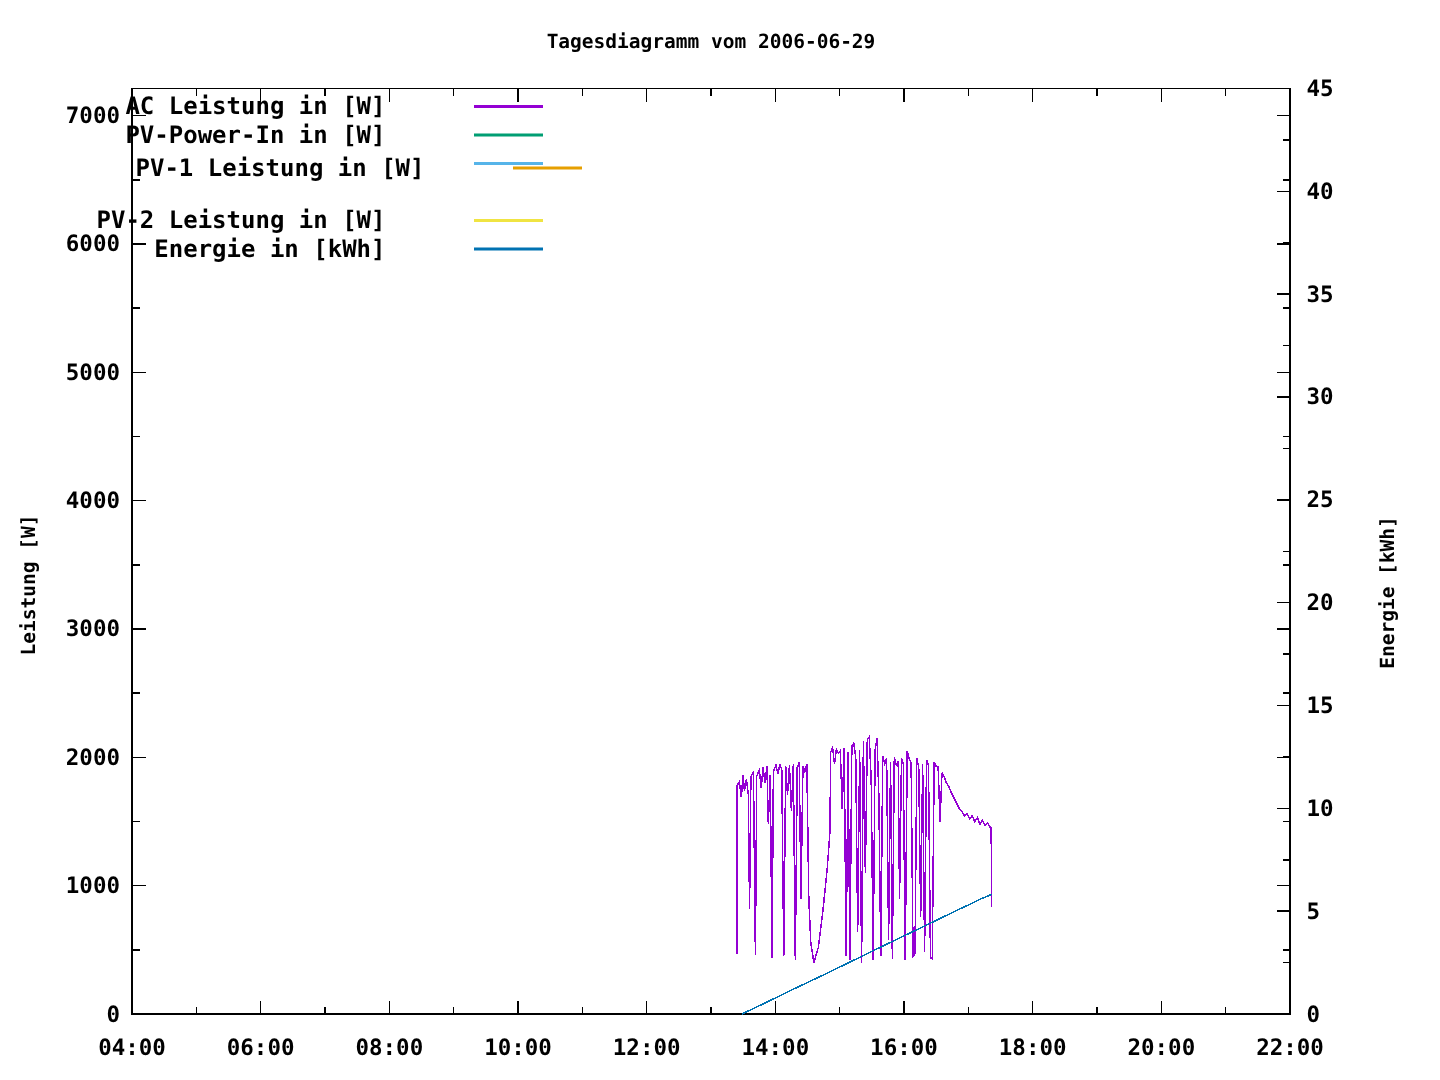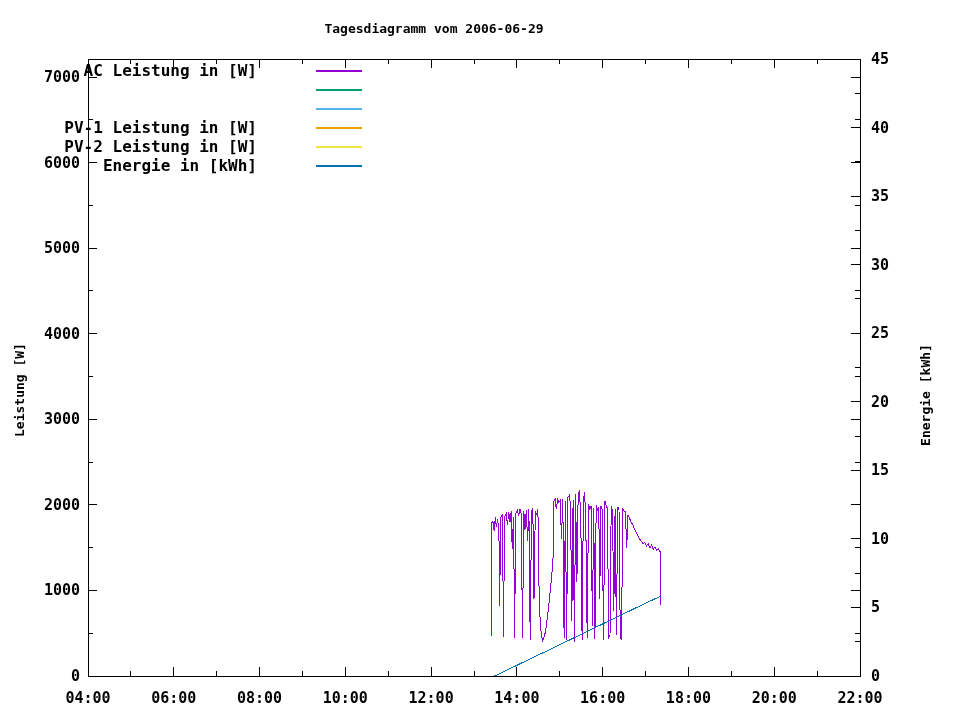--- a/index.html
+++ b/index.html
@@ -2,21 +2,21 @@
 <html><head>
 <meta charset="utf-8">
 <style>
   html,body{margin:0;padding:0;background:#ffffff;}
   .chart-container{
     position:relative;width:960px;height:720px;background:#ffffff;
     font-family:"DejaVu Sans Mono",monospace;color:#000;overflow:hidden;
   }
   .chart-title{
     position:absolute;left:0;top:21px;width:868px;text-align:center;
-    font-size:13px;font-weight:bold;letter-spacing:0px;
+    font-size:13px;font-weight:bold;letter-spacing:0px;padding-left:40px;
   }
   .vlabel{
     position:absolute;width:200px;height:16px;text-align:center;
     font-size:13px;font-weight:bold;transform:rotate(-90deg);
   }
   .ylabel-left{left:-80px;top:382px;}
   .ylabel-right{left:826px;top:387px;}
   #plot-svg{position:absolute;left:0;top:0;}
   .legend-row{position:absolute;left:0;height:16px;width:420px;}
   .legend-label{
@@ -151,26 +151,27 @@
     </svg>
   <div class="chart-title">Tagesdiagramm vom 2006-06-29</div>
   <div class="vlabel ylabel-left">Leistung [W]</div>
   <div class="vlabel ylabel-right">Energie [kWh]</div>
   <div id="legend">
       <div class="legend-row" style="top: 63px;">
         <span class="legend-label">AC Leistung in [W]</span>
         <span class="legend-swatch" style="background: rgb(148, 0, 211);"></span>
       </div>
       <div class="legend-row" style="top: 82px;">
+        <span class="legend-label">PV-Power-In in [W]</span>
         <span class="legend-swatch" style="background: rgb(0, 158, 115);"></span>
       </div>
       <div class="legend-row" style="top: 101px;">
         <span class="legend-swatch" style="background: rgb(86, 180, 233);"></span>
       </div>
-      <div class="legend-row" style="top: 120px;">
+      <div class="legend-row" style="top: 104px; margin-left: 26px;">
         <span class="legend-label">PV-1 Leistung in [W]</span>
         <span class="legend-swatch" style="background: rgb(230, 159, 0);"></span>
       </div>
       <div class="legend-row" style="top: 139px;">
         <span class="legend-label">PV-2 Leistung in [W]</span>
         <span class="legend-swatch" style="background: rgb(240, 228, 66);"></span>
       </div>
       <div class="legend-row" style="top: 158px;">
         <span class="legend-label">Energie in [kWh]</span>
         <span class="legend-swatch" style="background: rgb(0, 114, 178);"></span>

